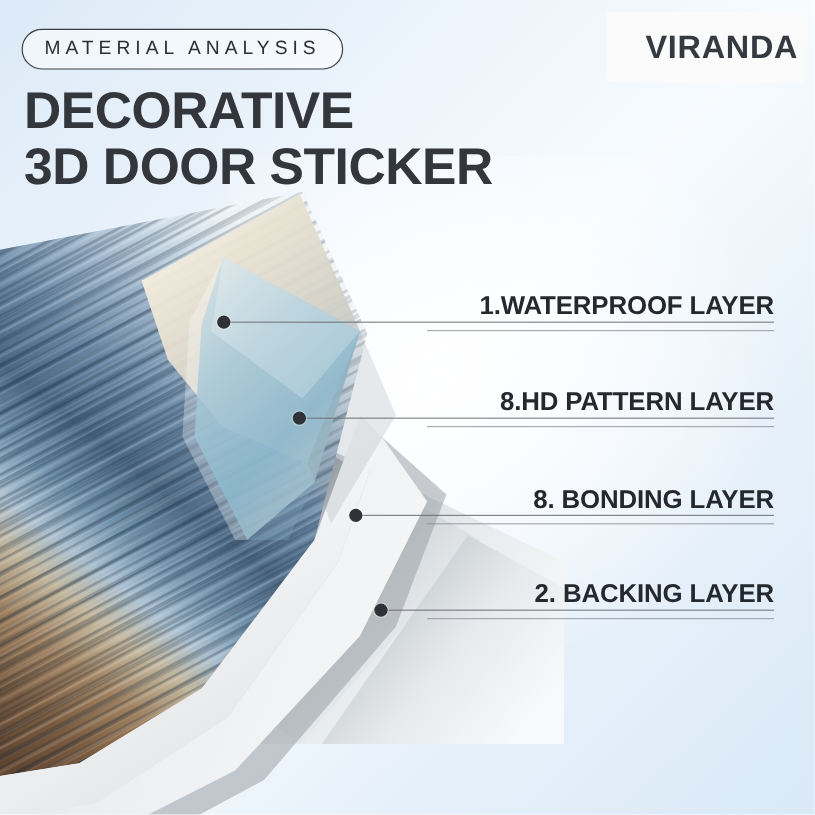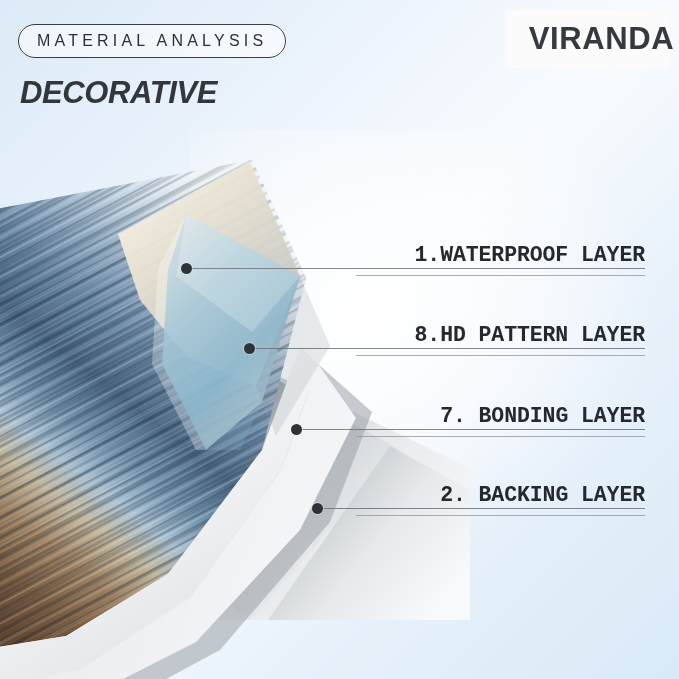--- a/index.html
+++ b/index.html
@@ -44,43 +44,42 @@
     letter-spacing: 4.2px;
     color: #2c3036;
     font-weight: 400;
     white-space: nowrap;
     box-sizing: border-box;
   }
   .headline {
     position: absolute;
     left: 20px;
     top: 70px;
-    font-size: 31px;
+    font-size: 43px;
     line-height: 46px;
     font-weight: bold;
     color: #33373c;
     letter-spacing: -0.4px;
     white-space: nowrap;
-    font-style: italic;
   }
   .headline .l2 { display: block; }
 
   .brand-box {
     position: absolute;
     left: 506px;
     top: 10px;
     width: 164px;
     height: 58px;
     background: #fbfbfb;
     display: flex;
     align-items: center;
     justify-content: center;
   }
   .brand-text {
-    font-size: 31px;
+    font-size: 27px;
     font-weight: bold;
     color: #353a40;
     letter-spacing: 0.6px;
     margin-left: 27px;
   }
 
   
   .artwork {
     position: absolute;
     left: 0;
@@ -104,21 +103,20 @@
     box-shadow: 0 0 0 1px rgba(255,255,255,0.35);
   }
   .callout-label {
     position: absolute;
     font-size: 21.5px;
     font-weight: bold;
     color: #25292e;
     letter-spacing: -0.1px;
     white-space: nowrap;
     text-align: right;
-    font-family: Liberation Mono, monospace;
   }
   .callout-rule {
     position: absolute;
     height: 1px;
     background: #8e9298;
     opacity: 0.75;
   }
 </style>
 </head>
 <body>
@@ -247,38 +245,39 @@
       <path d="M 186,64 L 168,120 L 162,214 L 206,300 L 196,300 L 152,214 L 158,118 Z" fill="#ffffff" opacity="0.30"></path>
 
       <path d="M 256,236 L 300,126 L 330,196 L 276,286 Z" fill="#8d949a" opacity="0.20"></path>
     </svg>
   </div>
 
   <div class="eyebrow-pill">MATERIAL ANALYSIS</div>
 
   <div class="headline">
     <span>DECORATIVE</span>
+    <span class="l2">3D DOOR STICKER</span>
   </div>
 
   <div class="brand-box">
     <span class="brand-text">VIRANDA</span>
   </div>
 
   <div id="callouts">
       <div class="callout-line" style="left: 191px; top: 268px; width: 454px;"></div>
       <div class="callout-dot" style="left: 181px; top: 263px;"></div>
       <div class="callout-label" style="right: 34px; top: 243px;">1.WATERPROOF LAYER</div>
       <div class="callout-rule" style="left: 356px; top: 275px; width: 289px;"></div>
       <div class="callout-line" style="left: 254px; top: 348px; width: 391px;"></div>
       <div class="callout-dot" style="left: 244px; top: 343px;"></div>
       <div class="callout-label" style="right: 34px; top: 323px;">8.HD PATTERN LAYER</div>
       <div class="callout-rule" style="left: 356px; top: 355px; width: 289px;"></div>
       <div class="callout-line" style="left: 301px; top: 429px; width: 344px;"></div>
       <div class="callout-dot" style="left: 291px; top: 424px;"></div>
-      <div class="callout-label" style="right: 34px; top: 404px;">7. BONDING LAYER</div>
+      <div class="callout-label" style="right: 34px; top: 404px;">8. BONDING LAYER</div>
       <div class="callout-rule" style="left: 356px; top: 436px; width: 289px;"></div>
       <div class="callout-line" style="left: 322px; top: 508px; width: 323px;"></div>
       <div class="callout-dot" style="left: 312px; top: 503px;"></div>
       <div class="callout-label" style="right: 34px; top: 483px;">2. BACKING LAYER</div>
       <div class="callout-rule" style="left: 356px; top: 515px; width: 289px;"></div>
     </div>
 
 </div>
 
 </body></html>

